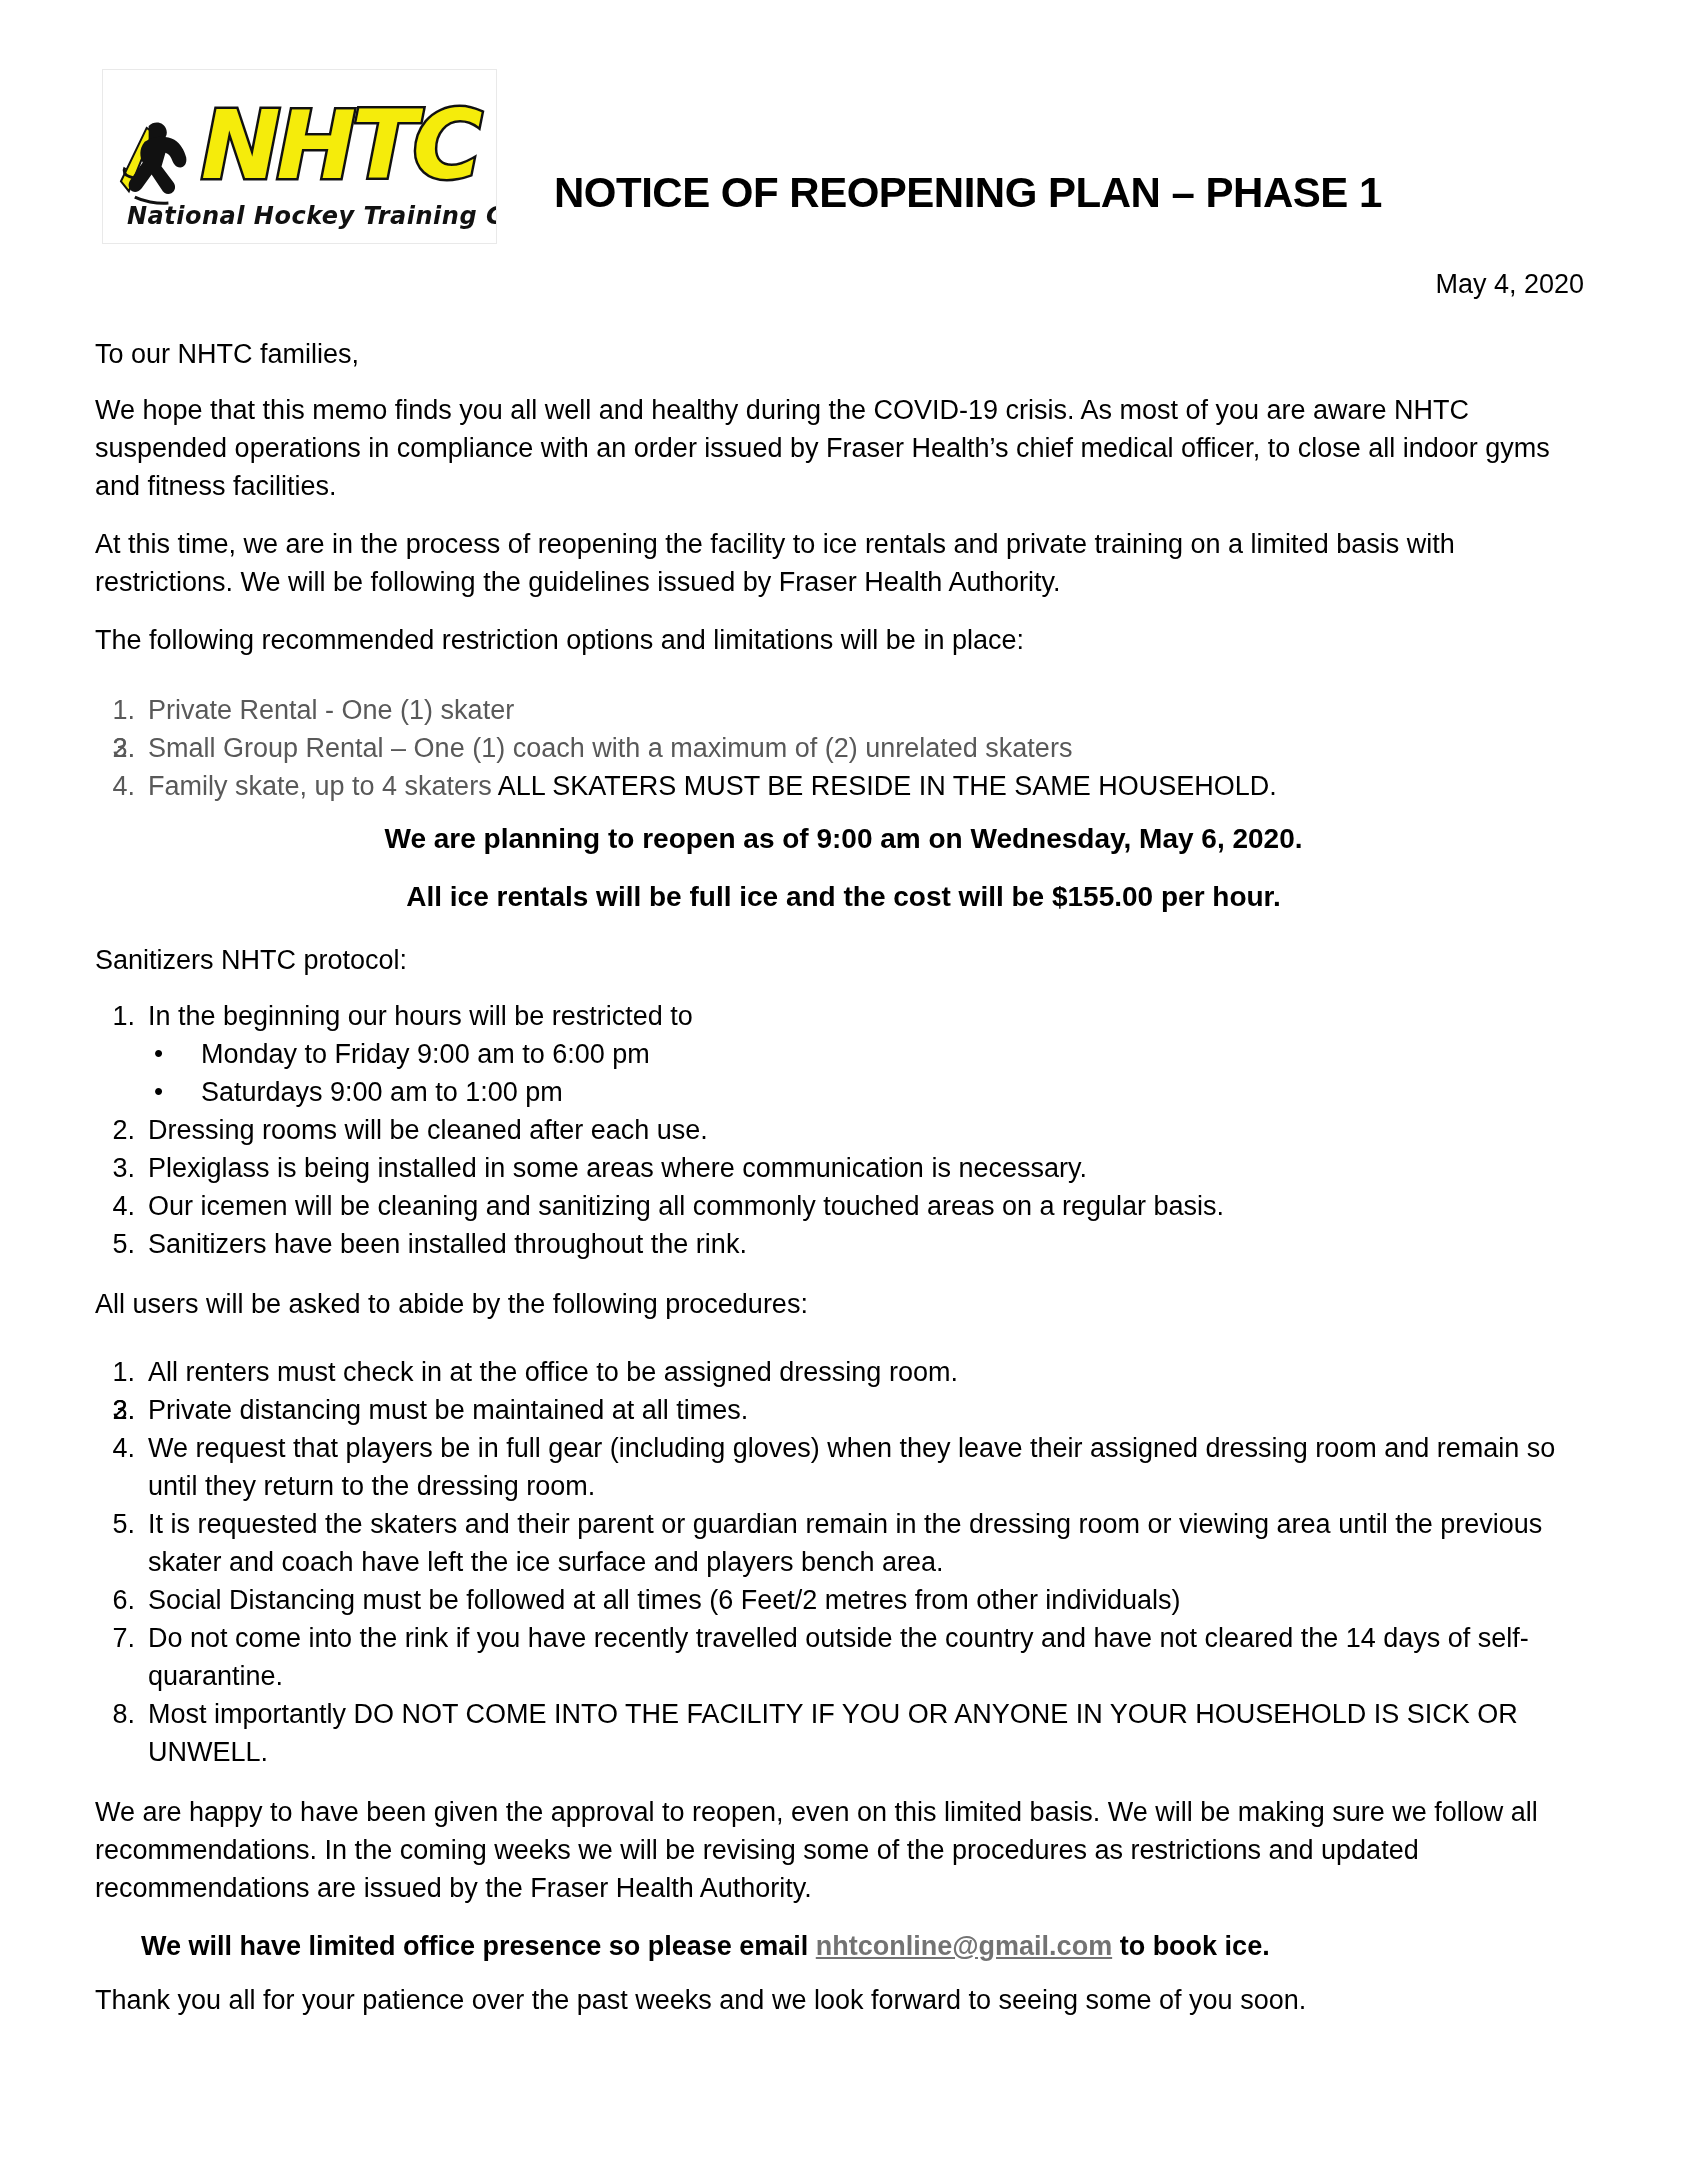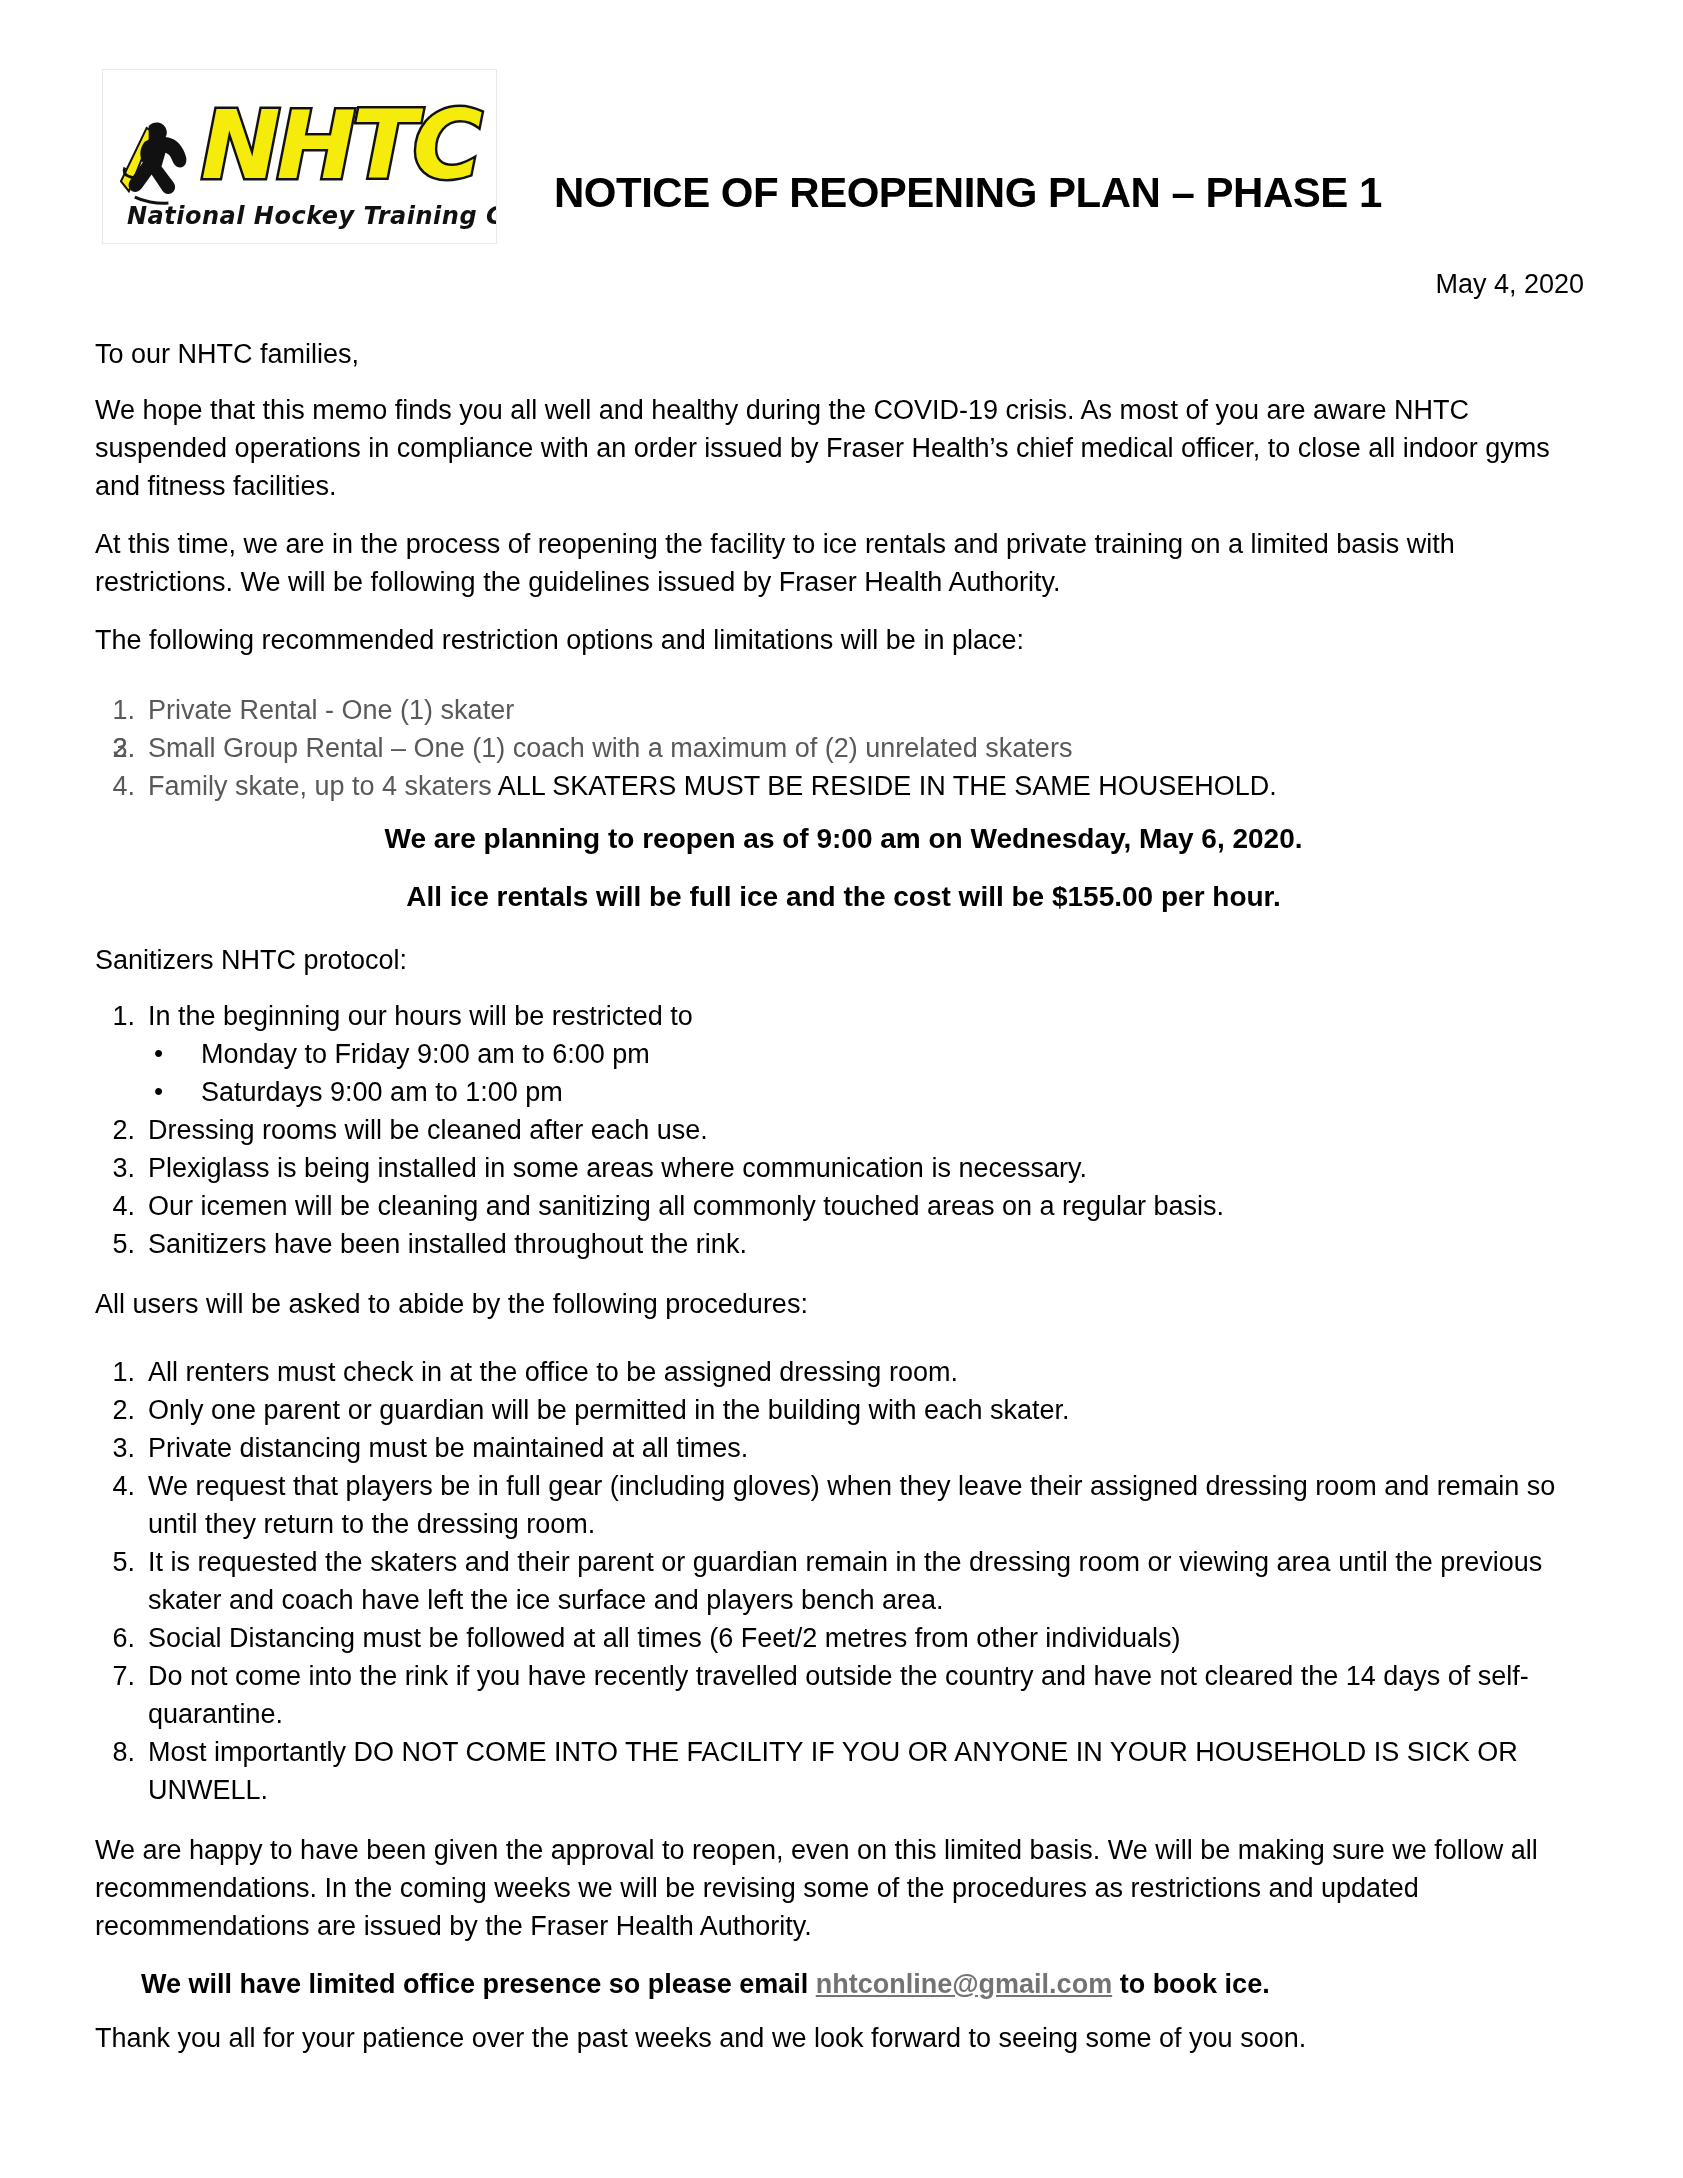--- a/index.html
+++ b/index.html
@@ -288,21 +288,20 @@
 
     <div class="block-gap-sm"></div>
 
     <ol class="num list-indent-1">
       <li>
         <span class="marker">1.</span>
         <span>All renters must check in at the office to be assigned dressing room.</span>
       </li>
       <li>
         <span class="marker">2.</span>
-        <span>Only one parent or guardian will be permitted in the building with each skater.</span>
       </li>
       <li>
         <span class="marker">3.</span>
         <span>Private distancing must be maintained at all times.</span>
       </li>
       <li>
         <span class="marker">4.</span>
         <span>We request that players be in full gear (including gloves) when they leave their assigned dressing room and remain so until they return to the dressing room.</span>
       </li>
       <li>

